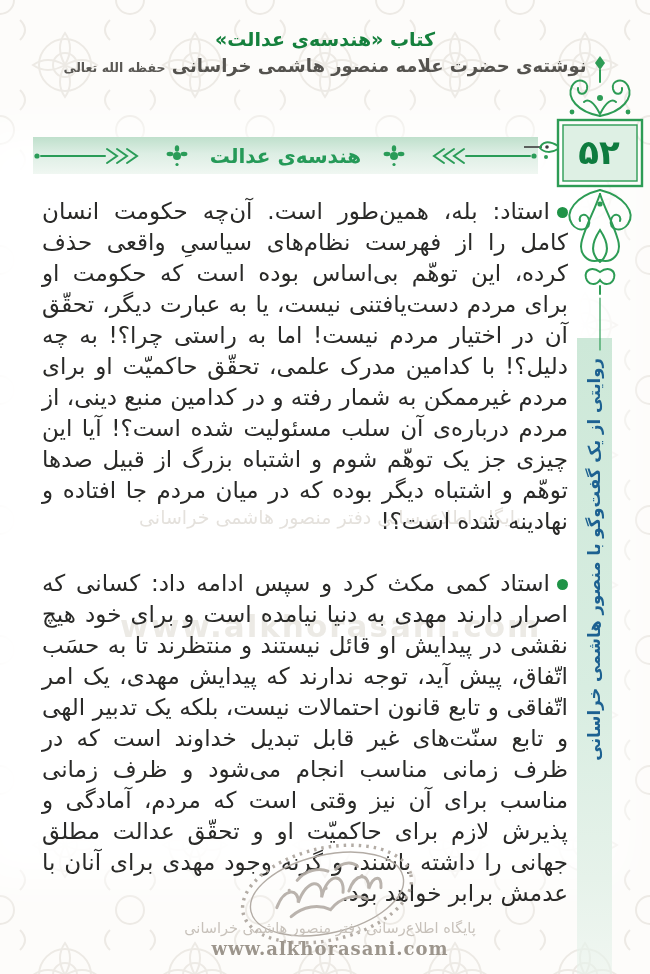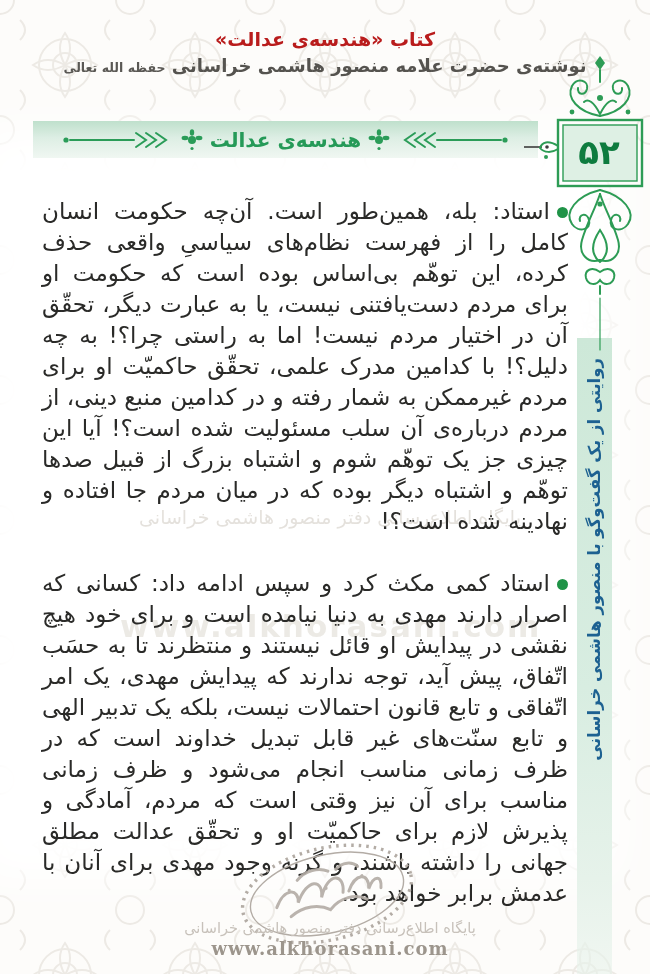--- a/index.html
+++ b/index.html
@@ -15,34 +15,34 @@
   .bg-pattern { position:absolute; inset:0; z-index:0; }
   .content-mask {
     position:absolute; left:30px; top:185px; right:85px; bottom:150px;
     background:#ffffff;
     box-shadow:0 0 45px 55px #ffffff;
     z-index:1;
   }
   
   .header { position:absolute; top:26px; left:0; width:650px; text-align:center; z-index:3; }
   .book-title {
-    color:#b91c1c; font-weight:bold; font-size:19px; line-height:26px;
+    color:#15803d; font-weight:bold; font-size:19px; line-height:26px;
     direction:rtl;
   }
   .byline {
     color:#55534f; font-weight:bold; font-size:18px; line-height:28px;
     direction:rtl;
     text-align:center;
   }
   .byline .honorific { font-size:12.5px; font-weight:bold; color:#5a5854; }
   
   .band {
-    position:absolute; left:33px; top:121px; width:505px; height:37px;
+    position:absolute; left:33px; top:137px; width:505px; height:37px;
     background:linear-gradient(180deg,#bfe0cc 0%,#ddeee4 45%,#f0f7f2 100%);
-    display:flex; align-items:center; justify-content:center;
+    display:flex; align-items:center; justify-content:space-between;
     direction:ltr; z-index:3;
   }
   .band-title {
     color:#259a58; font-weight:bold; font-size:20px;
     direction:rtl; padding:0 6px; white-space:nowrap;
   }
   .band svg { display:block; }
   .band-connector { position:absolute; left:524px; top:143px; width:26px; height:8px; z-index:3; }
   
   .bookmark { position:absolute; left:538px; top:54px; width:112px; height:300px; z-index:4; }

